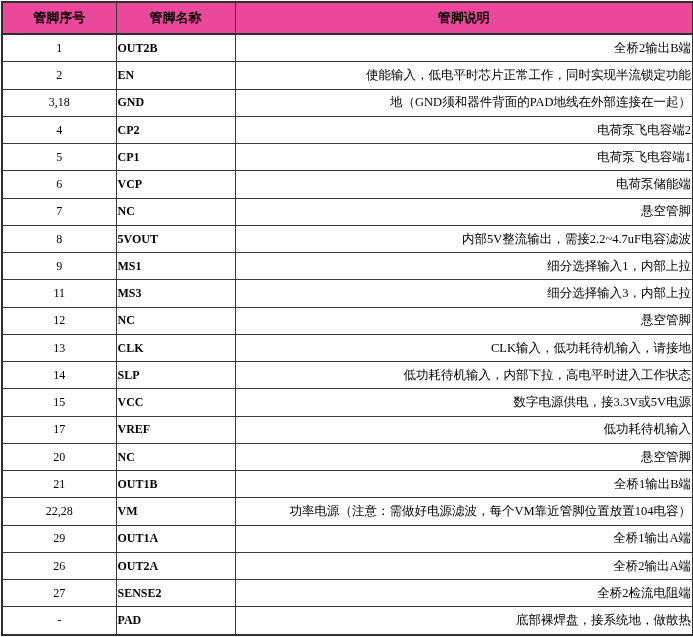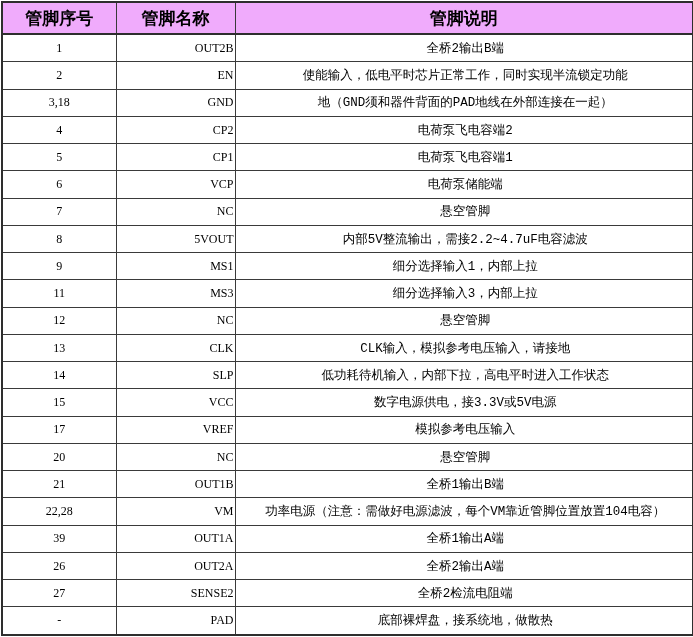--- a/index.html
+++ b/index.html
@@ -25,43 +25,42 @@
     border: 2px solid #2e2e2e;
   }
   .pin-table th, .pin-table td {
     border: 1px solid #3a3a3a;
     overflow: hidden;
     white-space: nowrap;
     vertical-align: middle;
     color: #000000;
   }
   .pin-table thead th {
-    background: #f0abfc;
+    background: #ec4899;
     height: 28px;
-    font-size: 17px;
+    font-size: 13px;
     font-weight: bold;
     text-align: center;
     border-bottom: 2px solid #2e2e2e;
   }
   .pin-table td {
     font-size: 12.5px;
   }
   td.c-pin {
     text-align: center;
     font-size: 12px;
   }
   td.c-name {
-    text-align: right;
-    font-weight: normal;
+    text-align: left;
+    font-weight: bold;
     font-size: 12px;
   }
   td.c-desc {
-    text-align: center;
+    text-align: right;
     padding-left: 4px;
-    font-family: Liberation Mono, monospace;
   }
 </style>
 </head>
 <body>
 
 <div class="table-wrap">
   <table class="pin-table">
     <colgroup>
       <col style="width:114px">
       <col style="width:119px">
@@ -126,54 +125,54 @@
           <td class="c-desc">细分选择输入3，内部上拉</td>
         </tr>
         <tr>
           <td class="c-pin">12</td>
           <td class="c-name">NC</td>
           <td class="c-desc">悬空管脚</td>
         </tr>
         <tr>
           <td class="c-pin">13</td>
           <td class="c-name">CLK</td>
-          <td class="c-desc">CLK输入，模拟参考电压输入，请接地</td>
+          <td class="c-desc">CLK输入，低功耗待机输入，请接地</td>
         </tr>
         <tr>
           <td class="c-pin">14</td>
           <td class="c-name">SLP</td>
           <td class="c-desc">低功耗待机输入，内部下拉，高电平时进入工作状态</td>
         </tr>
         <tr>
           <td class="c-pin">15</td>
           <td class="c-name">VCC</td>
           <td class="c-desc">数字电源供电，接3.3V或5V电源</td>
         </tr>
         <tr>
           <td class="c-pin">17</td>
           <td class="c-name">VREF</td>
-          <td class="c-desc">模拟参考电压输入</td>
+          <td class="c-desc">低功耗待机输入</td>
         </tr>
         <tr>
           <td class="c-pin">20</td>
           <td class="c-name">NC</td>
           <td class="c-desc">悬空管脚</td>
         </tr>
         <tr>
           <td class="c-pin">21</td>
           <td class="c-name">OUT1B</td>
           <td class="c-desc">全桥1输出B端</td>
         </tr>
         <tr>
           <td class="c-pin">22,28</td>
           <td class="c-name">VM</td>
           <td class="c-desc">功率电源（注意：需做好电源滤波，每个VM靠近管脚位置放置104电容）</td>
         </tr>
         <tr>
-          <td class="c-pin">39</td>
+          <td class="c-pin">29</td>
           <td class="c-name">OUT1A</td>
           <td class="c-desc">全桥1输出A端</td>
         </tr>
         <tr>
           <td class="c-pin">26</td>
           <td class="c-name">OUT2A</td>
           <td class="c-desc">全桥2输出A端</td>
         </tr>
         <tr>
           <td class="c-pin">27</td>

